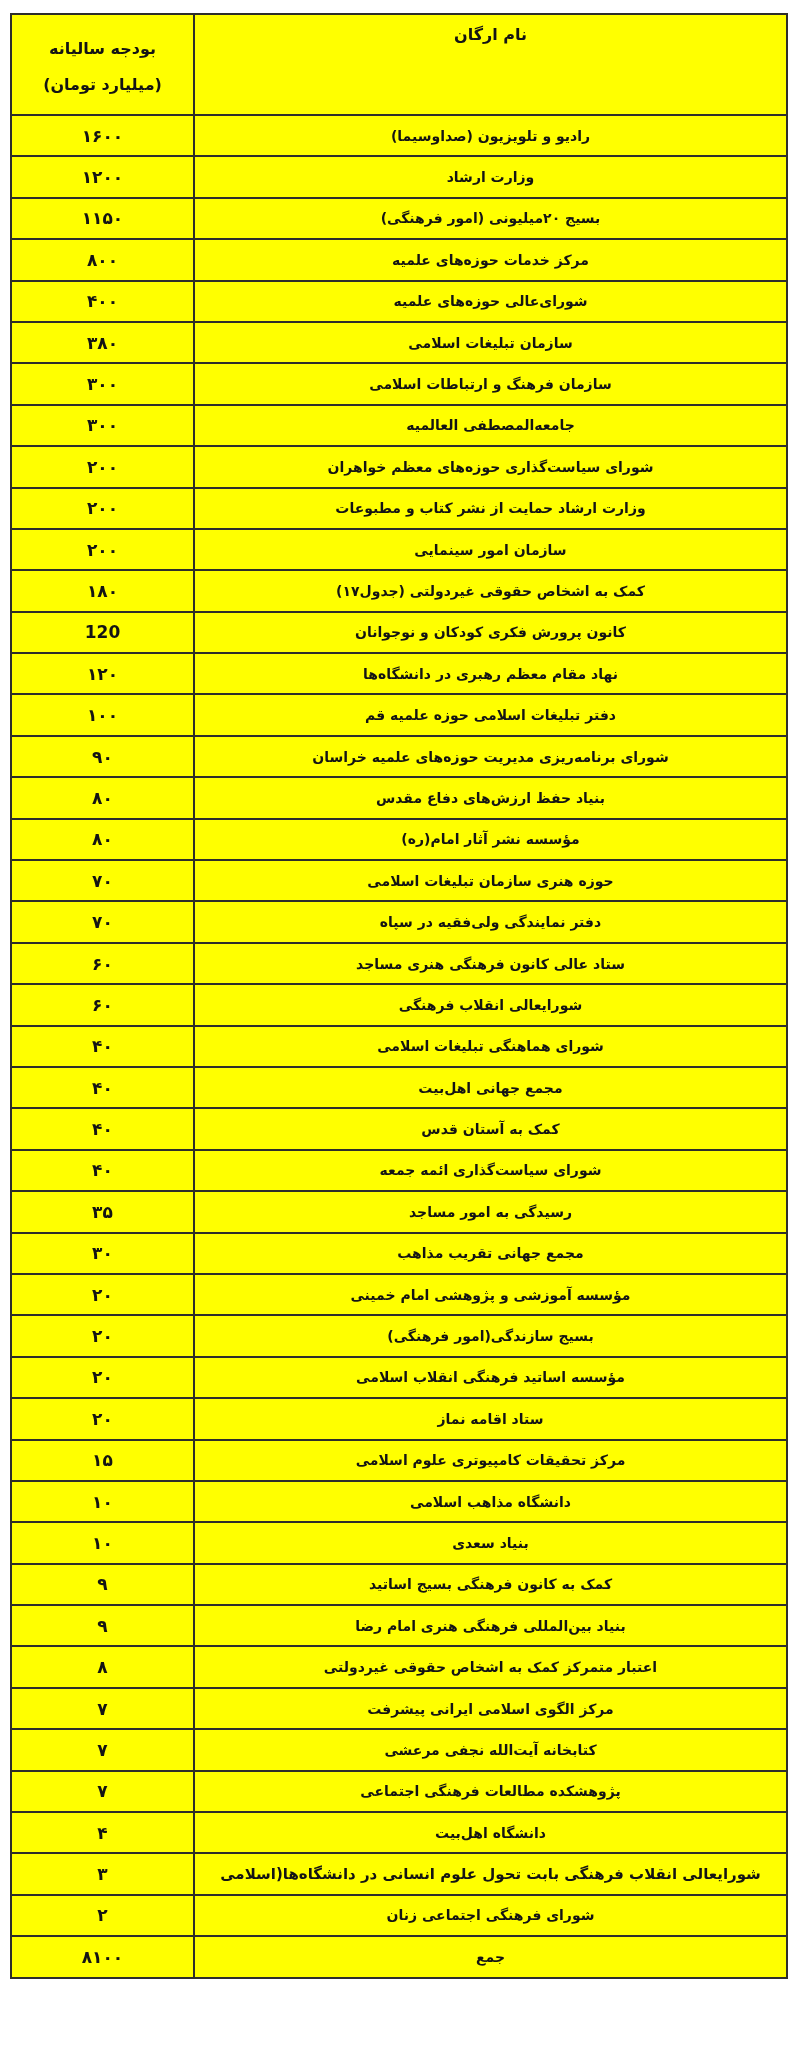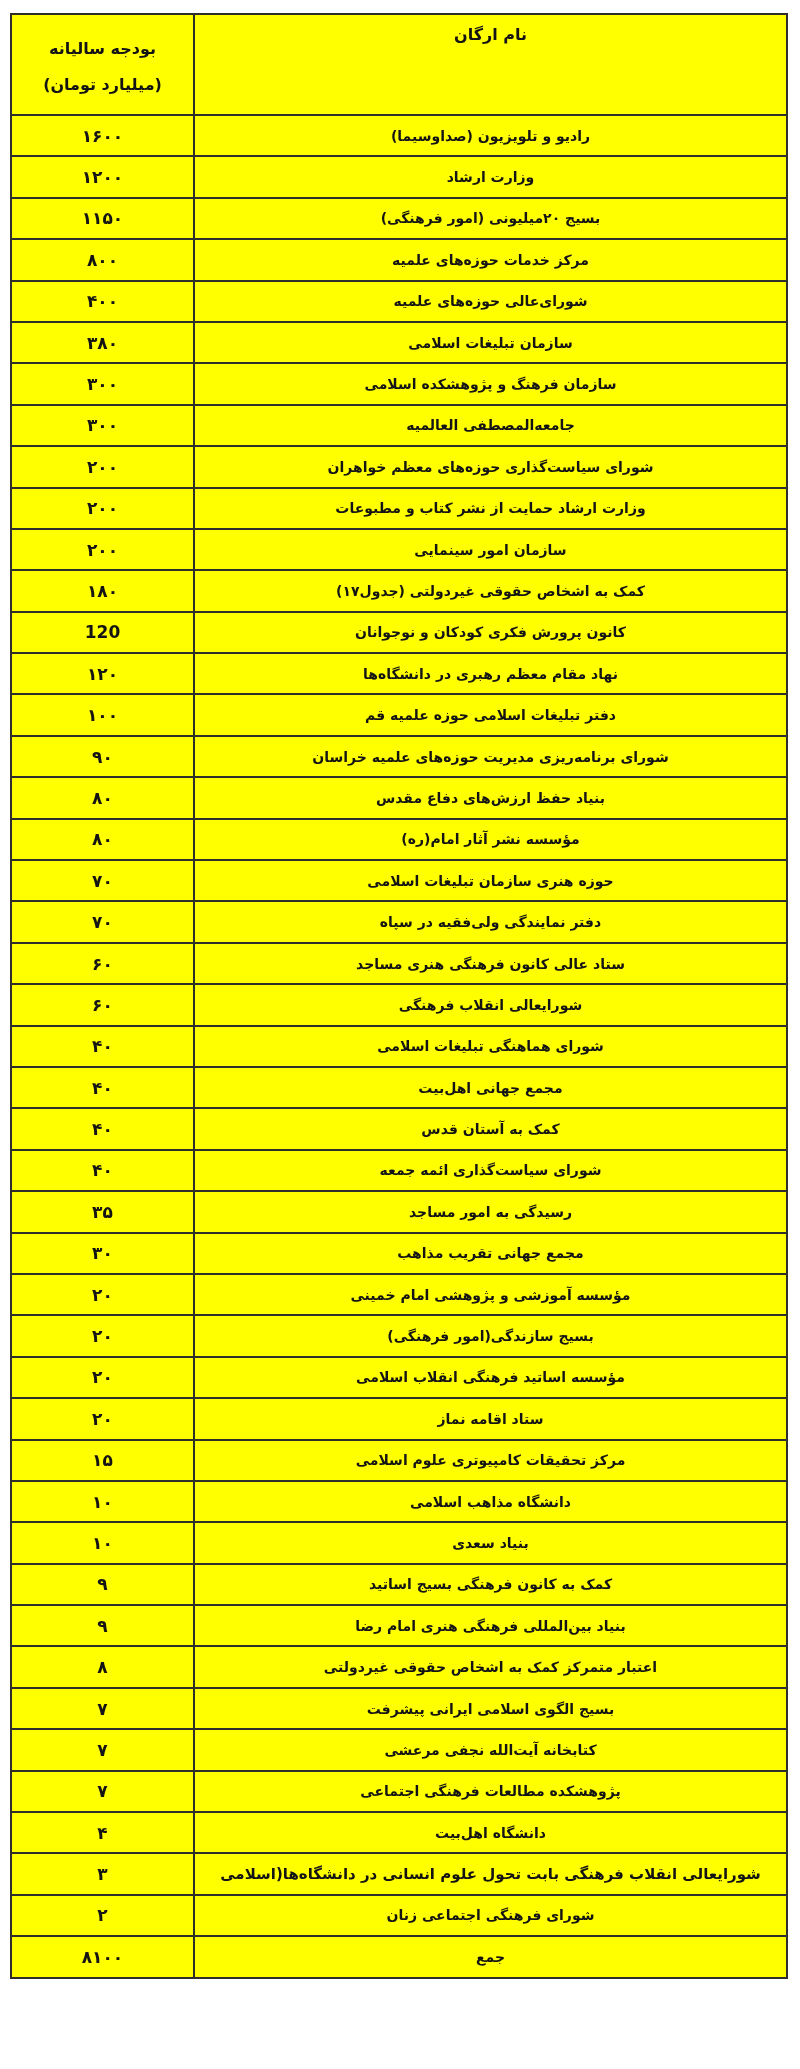--- a/index.html
+++ b/index.html
@@ -96,21 +96,21 @@
         </tr>
         <tr>
           <td class="name-cell">شورای‌عالی حوزه‌های علمیه</td>
           <td class="budget-cell">۴۰۰</td>
         </tr>
         <tr>
           <td class="name-cell">سازمان تبلیغات اسلامی</td>
           <td class="budget-cell">۳۸۰</td>
         </tr>
         <tr>
-          <td class="name-cell">سازمان فرهنگ و پژوهشکده اسلامی</td>
+          <td class="name-cell">سازمان فرهنگ و ارتباطات اسلامی</td>
           <td class="budget-cell">۳۰۰</td>
         </tr>
         <tr>
           <td class="name-cell">جامعه‌المصطفی العالمیه</td>
           <td class="budget-cell">۳۰۰</td>
         </tr>
         <tr>
           <td class="name-cell">شورای سیاست‌گذاری حوزه‌های معظم خواهران</td>
           <td class="budget-cell">۲۰۰</td>
         </tr>
@@ -224,21 +224,21 @@
         </tr>
         <tr>
           <td class="name-cell">بنیاد بین‌المللی فرهنگی هنری امام رضا</td>
           <td class="budget-cell">۹</td>
         </tr>
         <tr>
           <td class="name-cell">اعتبار متمرکز کمک به اشخاص حقوقی غیردولتی</td>
           <td class="budget-cell">۸</td>
         </tr>
         <tr>
-          <td class="name-cell">بسیج الگوی اسلامی ایرانی پیشرفت</td>
+          <td class="name-cell">مرکز الگوی اسلامی ایرانی پیشرفت</td>
           <td class="budget-cell">۷</td>
         </tr>
         <tr>
           <td class="name-cell">کتابخانه آیت‌الله نجفی مرعشی</td>
           <td class="budget-cell">۷</td>
         </tr>
         <tr>
           <td class="name-cell">پژوهشکده مطالعات فرهنگی اجتماعی</td>
           <td class="budget-cell">۷</td>
         </tr>

